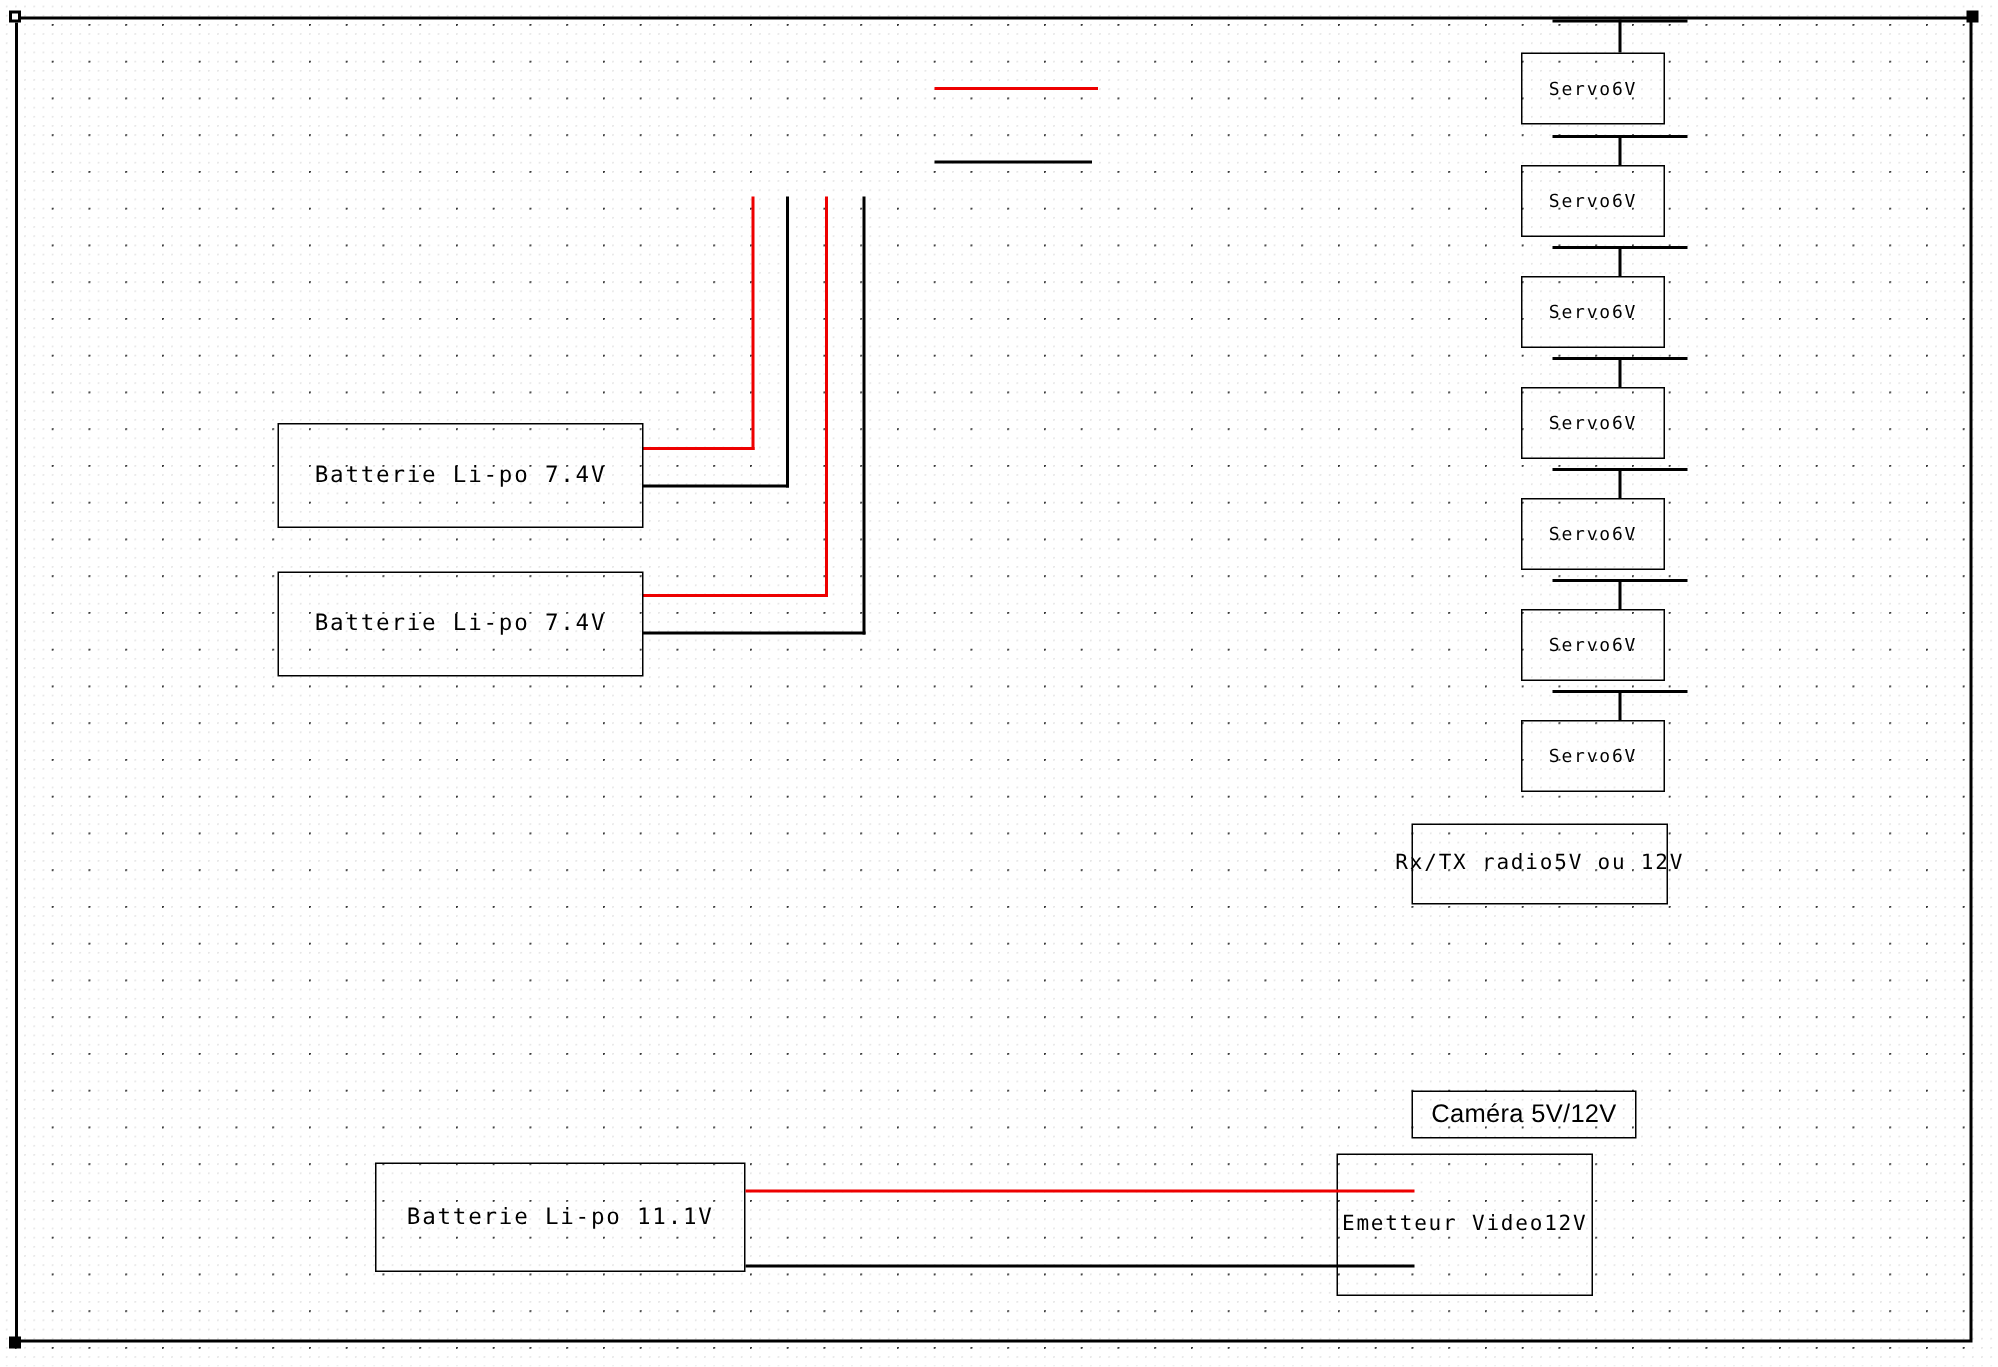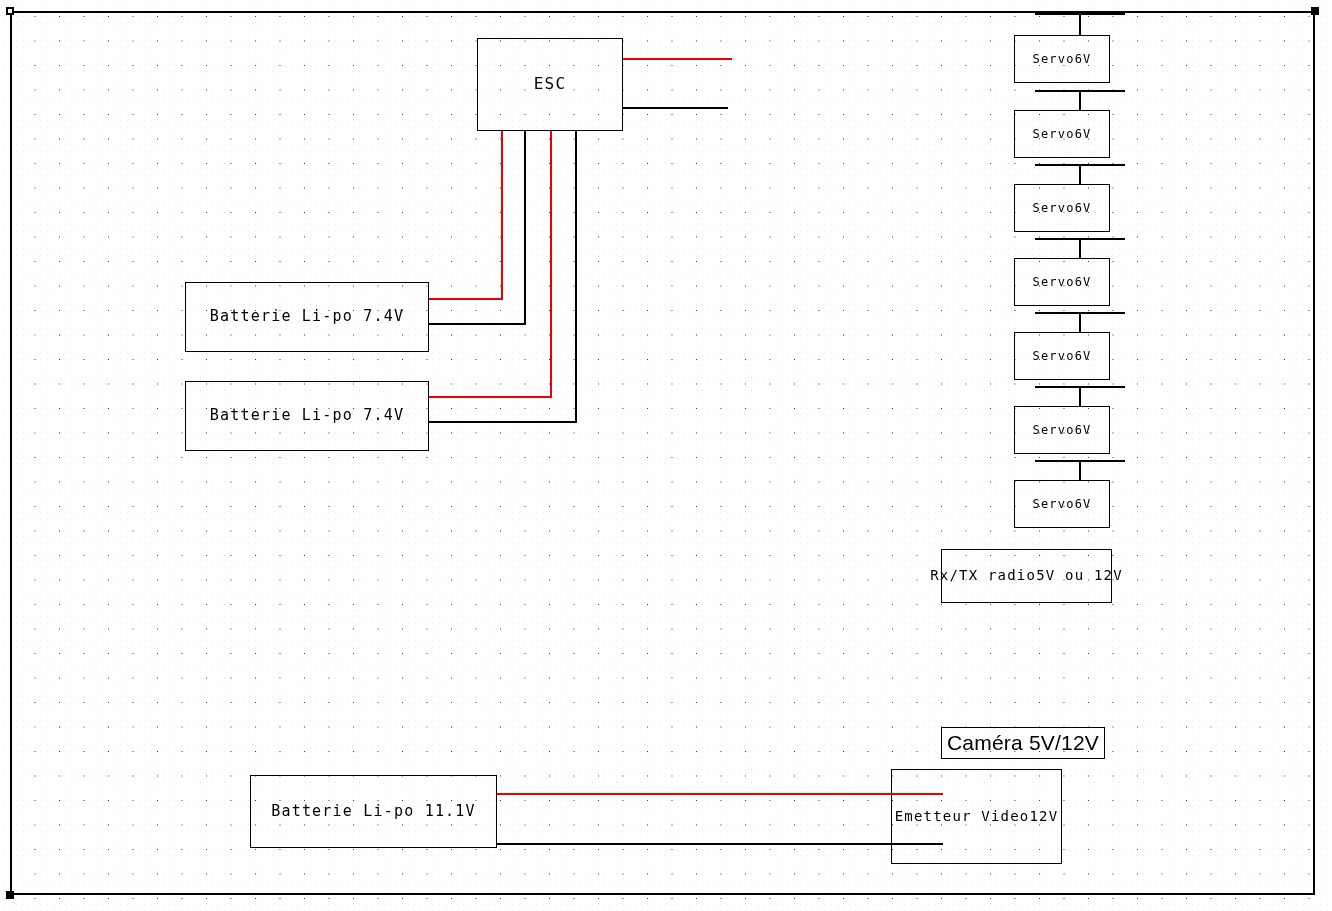--- a/index.html
+++ b/index.html
@@ -77,23 +77,20 @@
 </head>
 <body>
 
 <div id="canvas">
 
   <div id="sheet"></div>
   <div class="handle hollow" style="left:6px;top:7px;"></div>
   <div class="handle" style="left:1311px;top:7px;"></div>
   <div class="handle" style="left:6px;top:891px;"></div>
 
-  <div class="box" style="left:477px;top:38px;width:146px;height:93px;font-size:16px;">
-    <span class="ln">ESC</span>
-  </div>
 
   <div class="w red wh" style="left:623px;top:58px;width:109px;"></div>
   <div class="w wh" style="left:623px;top:107px;width:105px;"></div>
 
 
   <div class="w red wv" style="left:501px;top:131px;height:169px;"></div>
   <div class="w red wh" style="left:428px;top:298px;width:75px;"></div>
 
   <div class="w wv" style="left:524px;top:131px;height:194px;"></div>
   <div class="w wh" style="left:428px;top:323px;width:98px;"></div>
@@ -167,21 +164,21 @@
     <span class="ln">Servo</span>
     <span class="ln">6V</span>
   </div>
 
   <div class="box" style="left:941px;top:549px;width:171px;height:54px;font-size:14px;">
     <span class="ln">Rx/TX radio</span>
     <span class="ln">5V ou 12V</span>
   </div>
 
 
-  <div class="box sans" style="left:941px;top:727px;width:164px;height:32px;font-size:21px;justify-content:center;">
+  <div class="box sans" style="left:941px;top:727px;width:150px;height:32px;font-size:17px;justify-content:center;">
     <span class="ln">Caméra 5V/12V</span>
   </div>
 
   <div class="box" style="left:891px;top:769px;width:171px;height:95px;font-size:14px;">
     <span class="ln">Emetteur Video</span>
     <span class="ln">12V</span>
   </div>
 
   <div class="box" style="left:250px;top:775px;width:247px;height:73px;font-size:15px;">
     <span class="ln">Batterie Li-po 11.1V</span>

